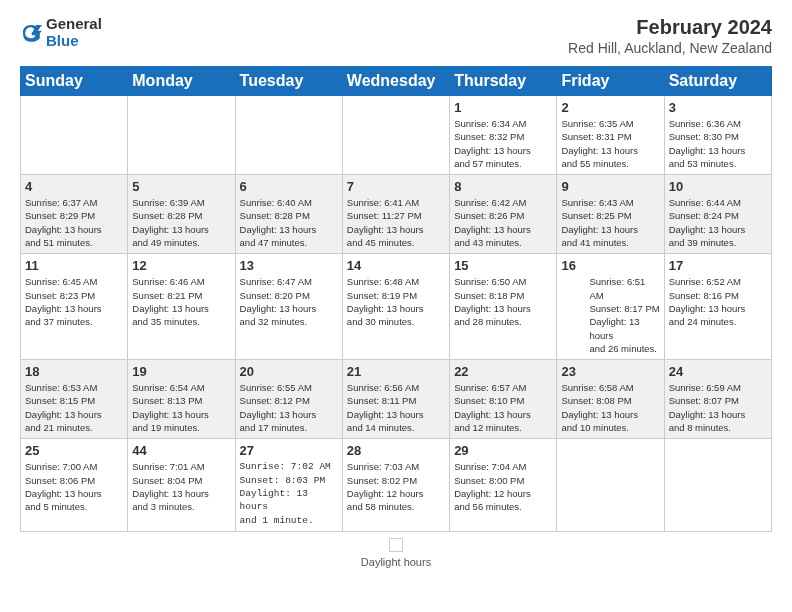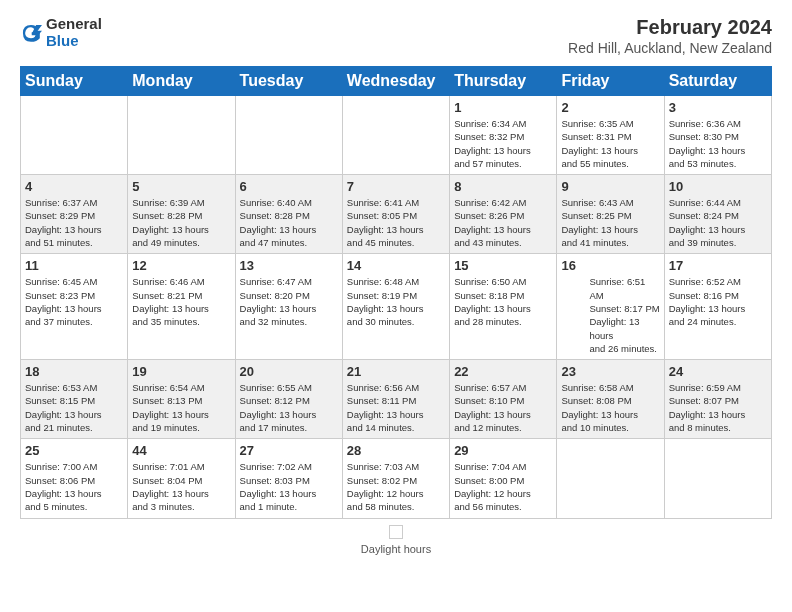--- a/index.html
+++ b/index.html
@@ -193,21 +193,21 @@
           <td>
             <span class="day-number">6</span>
             <div class="day-info" style="white-space: pre-line;">Sunrise: 6:40 AM
 Sunset: 8:28 PM
 Daylight: 13 hours
 and 47 minutes.</div>
           </td>
           <td>
             <span class="day-number">7</span>
             <div class="day-info" style="white-space: pre-line;">Sunrise: 6:41 AM
-Sunset: 8:05 PM
+Sunset: 11:27 PM
 Daylight: 13 hours
 and 45 minutes.</div>
           </td>
           <td>
             <span class="day-number">8</span>
             <div class="day-info" style="white-space: pre-line;">Sunrise: 6:42 AM
 Sunset: 8:26 PM
 Daylight: 13 hours
 and 43 minutes.</div>
           </td>
@@ -338,21 +338,21 @@
           </td>
           <td>
             <span class="day-number">44</span>
             <div class="day-info" style="white-space: pre-line;">Sunrise: 7:01 AM
 Sunset: 8:04 PM
 Daylight: 13 hours
 and 3 minutes.</div>
           </td>
           <td>
             <span class="day-number">27</span>
-            <div class="day-info" style="white-space: pre-line;">Sunrise: 7:02 AM
+            <div class="day-info" style="white-space: pre-line; font-family: Liberation Mono, monospace;">Sunrise: 7:02 AM
 Sunset: 8:03 PM
 Daylight: 13 hours
 and 1 minute.</div>
           </td>
           <td>
             <span class="day-number">28</span>
             <div class="day-info" style="white-space: pre-line;">Sunrise: 7:03 AM
 Sunset: 8:02 PM
 Daylight: 12 hours
 and 58 minutes.</div>

